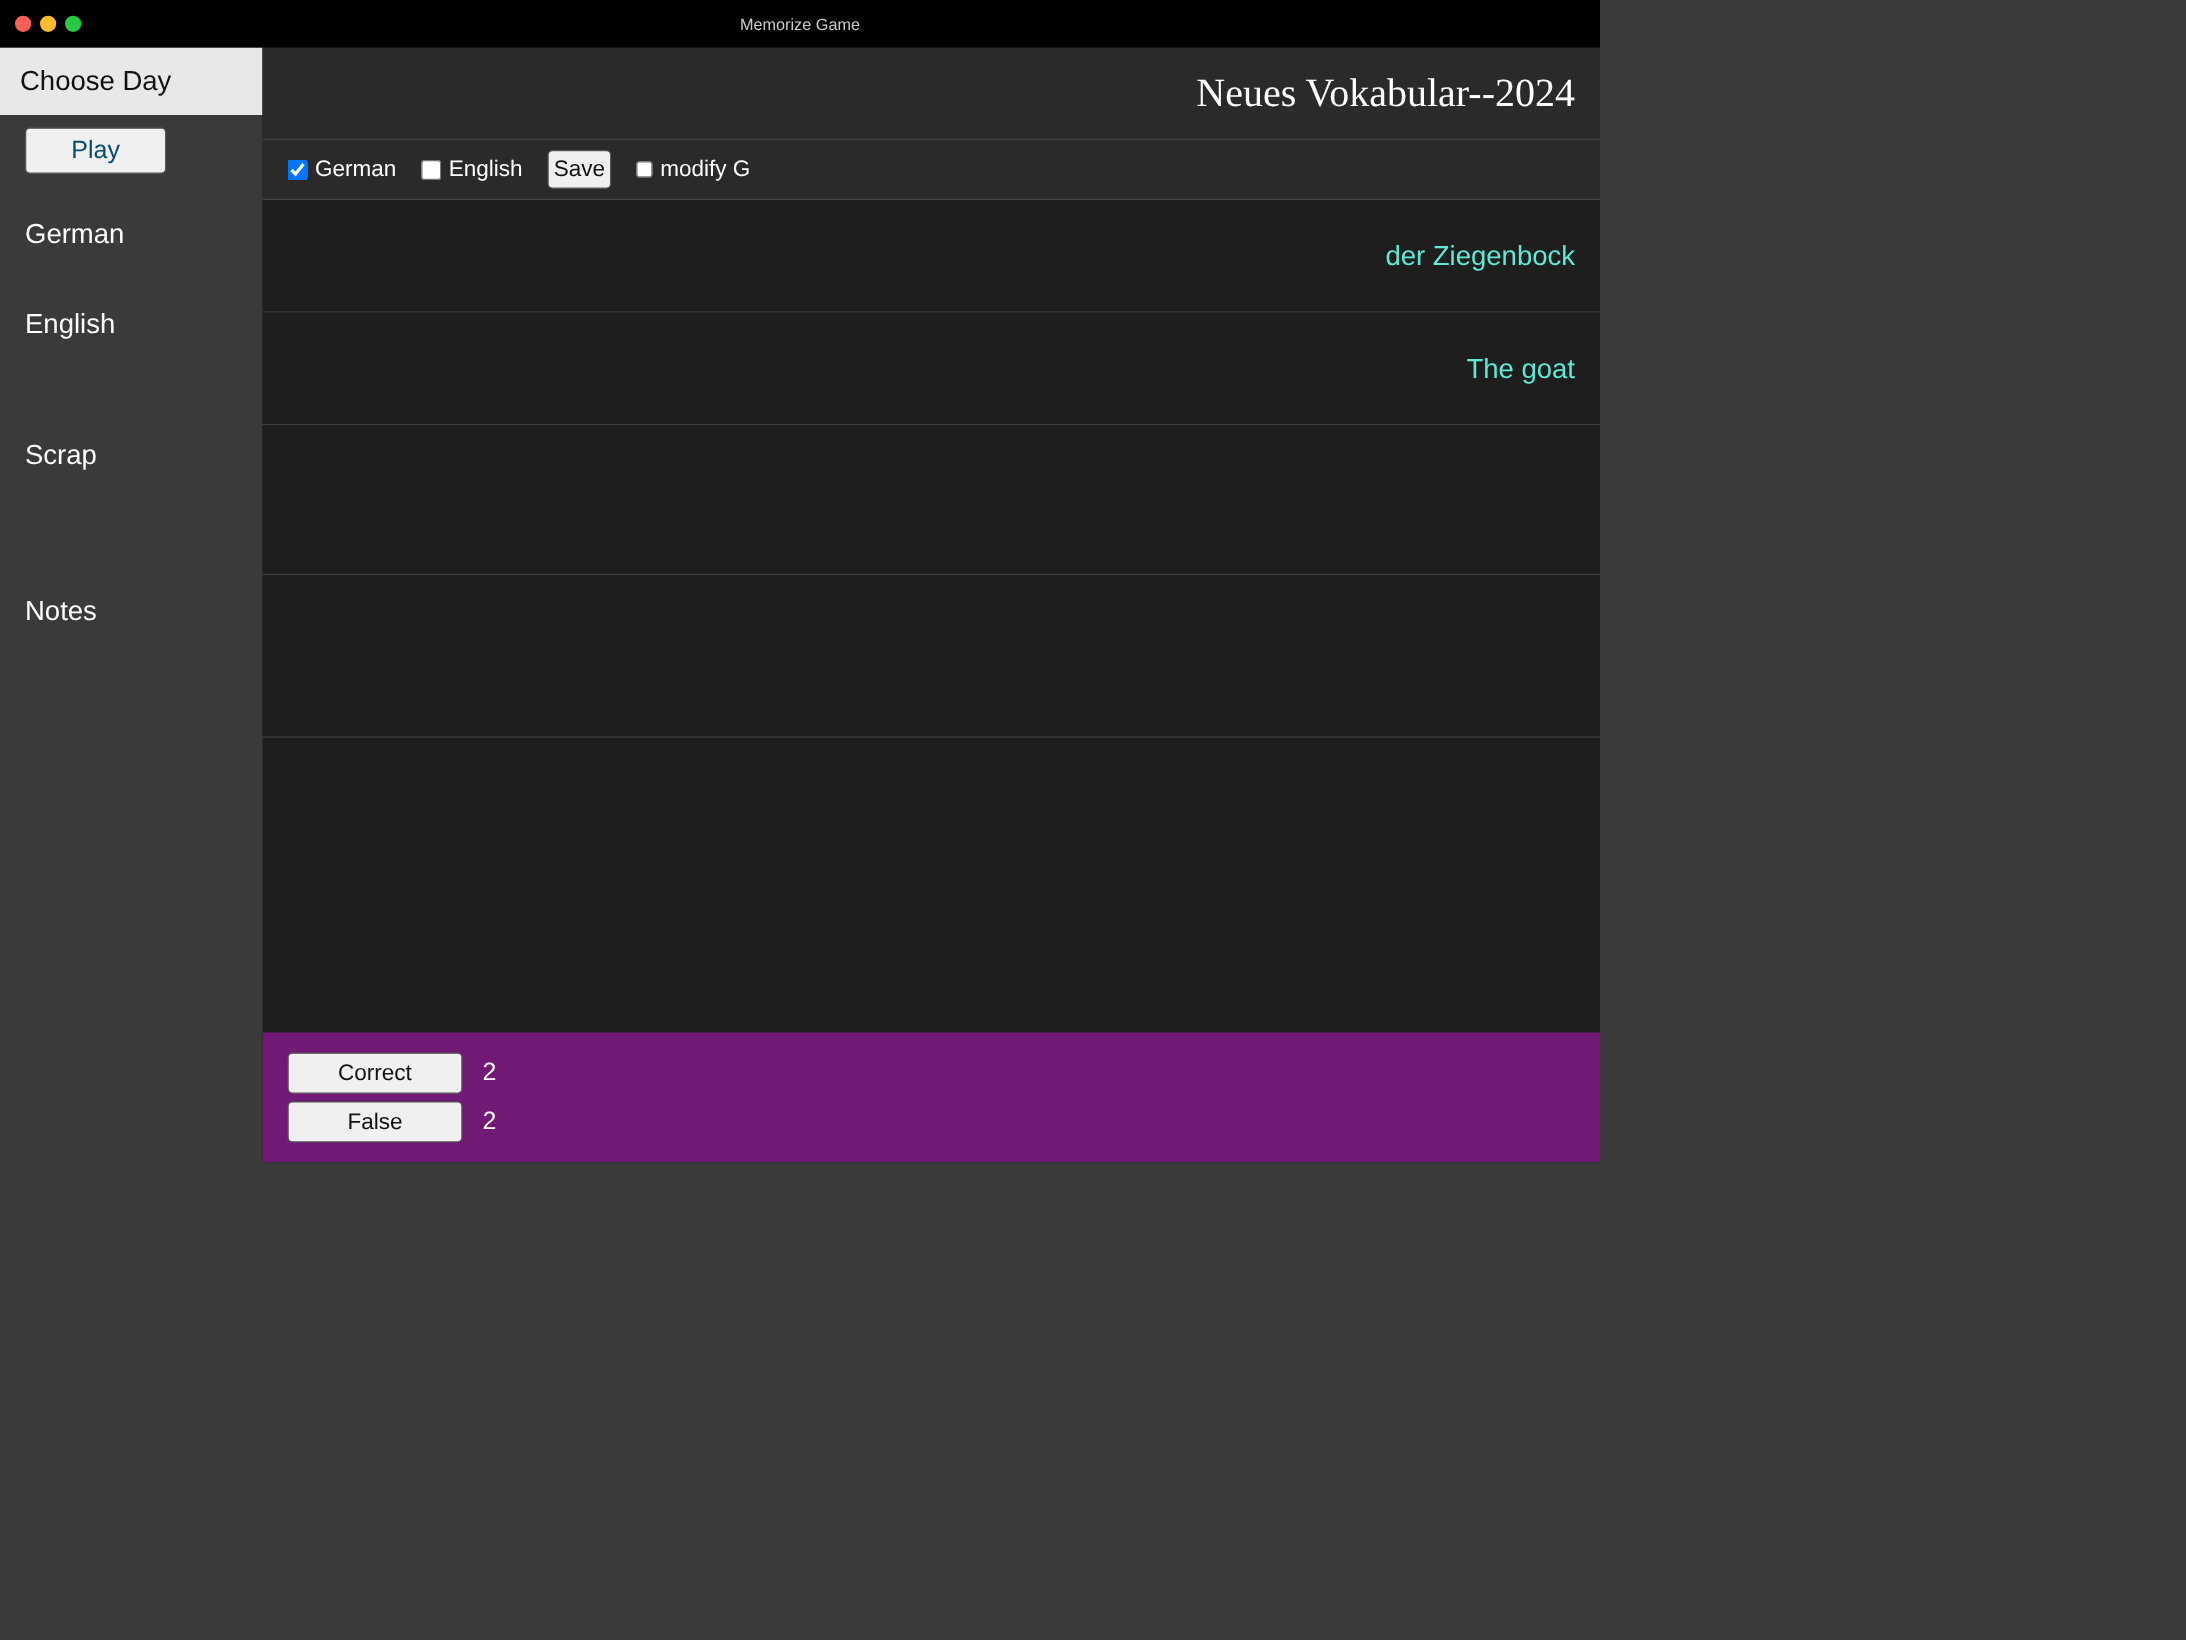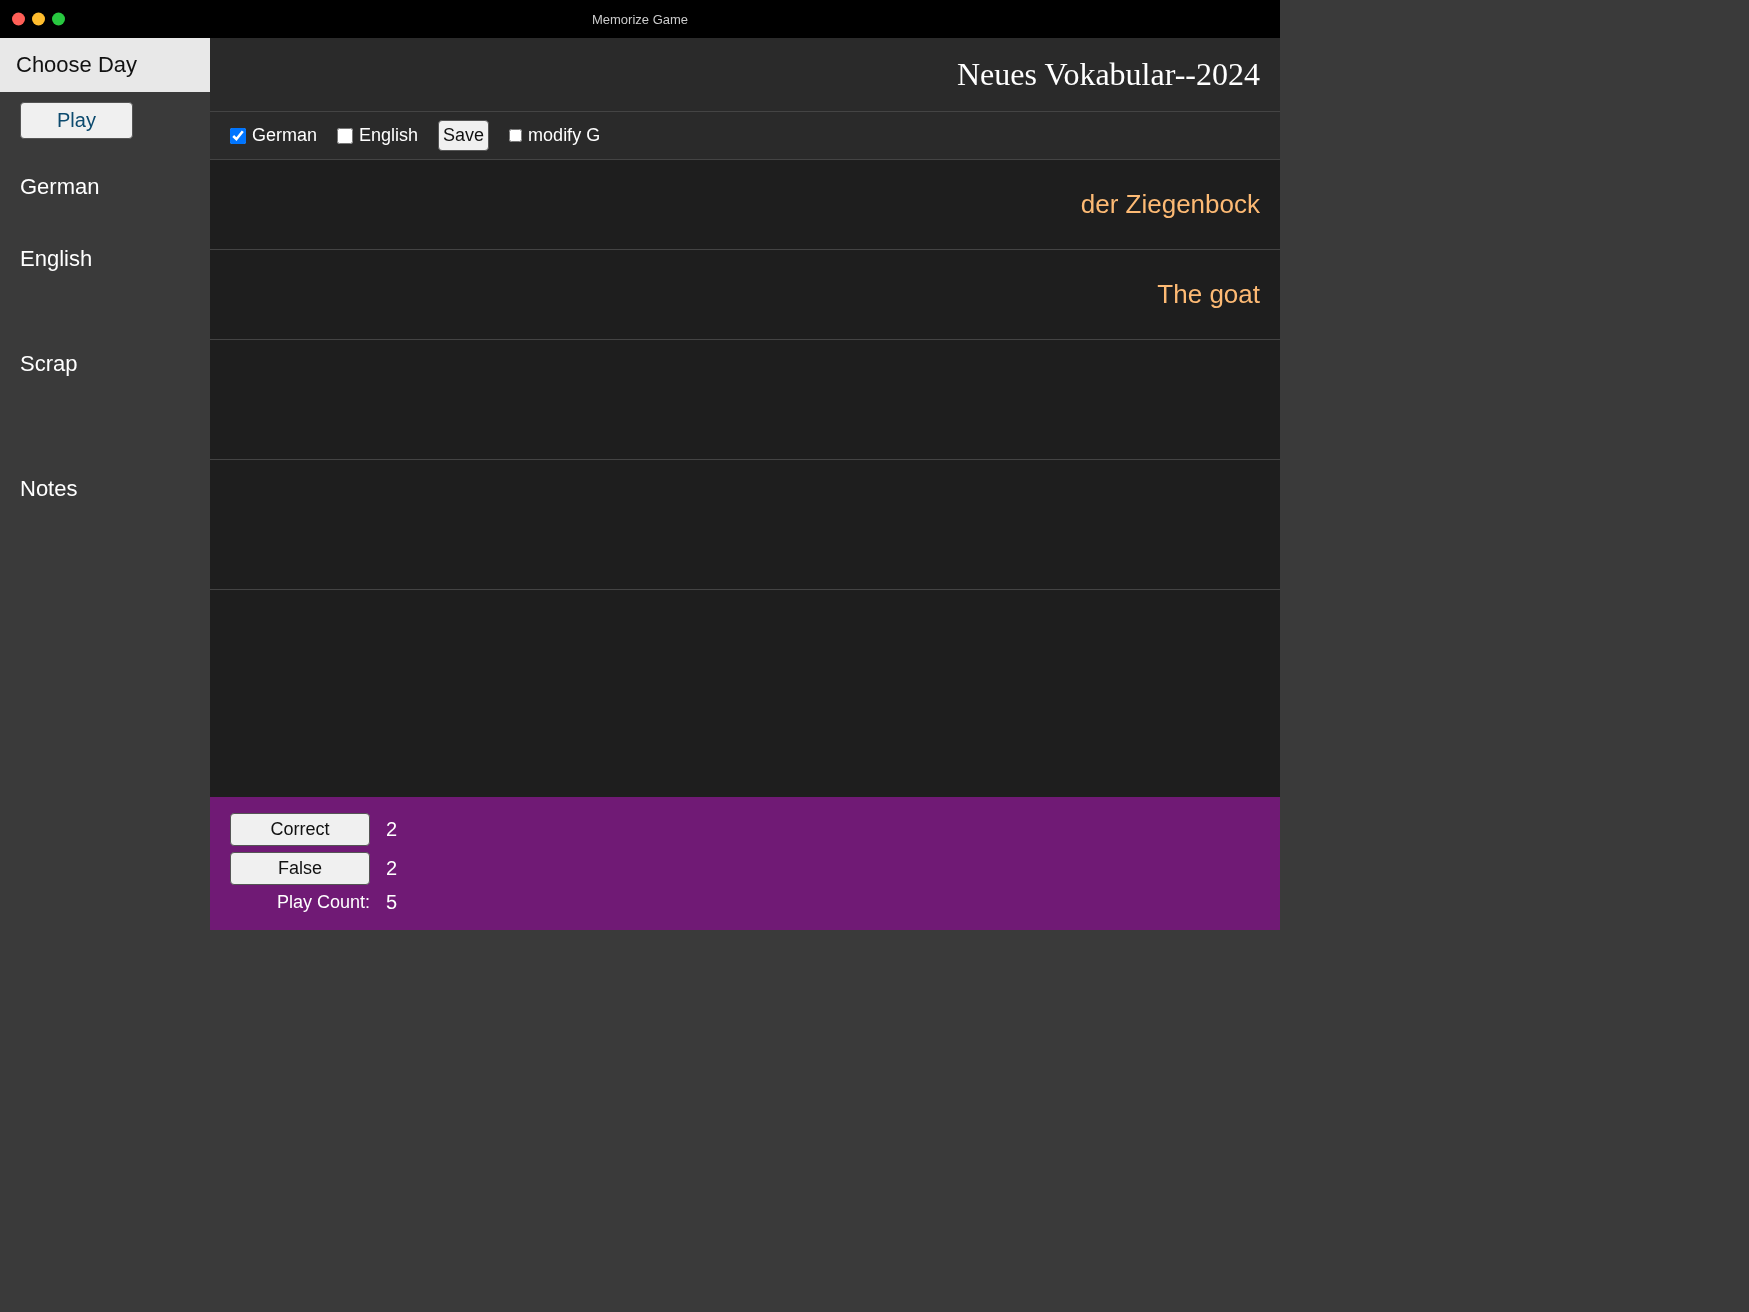--- a/index.html
+++ b/index.html
@@ -182,22 +182,22 @@
       min-height: 100px;
     }
 
     .field-value {
       flex: 1;
       background: #1e1e1e;
       display: flex;
       align-items: center;
       justify-content: flex-end;
       padding: 16px 20px;
-      color: #fdba74;
-      font-size: 26px;
+      color: #5eead4;
+      font-size: 22px;
     }
 
     
     .field-row.german-row {
       min-height: 90px;
     }
 
     .field-row.english-row {
       min-height: 90px;
     }
@@ -336,20 +336,16 @@
 
     <div class="score-area">
       <div class="score-row">
         <button class="score-btn">Correct</button>
         <span class="score-value">2</span>
       </div>
       <div class="score-row">
         <button class="score-btn">False</button>
         <span class="score-value">2</span>
       </div>
-      <div class="play-count-row">
-        <span class="play-count-label">Play Count:</span>
-        <span class="play-count-value">5</span>
-      </div>
     </div>
 
   </div>
 </div>
 
 </body></html>

